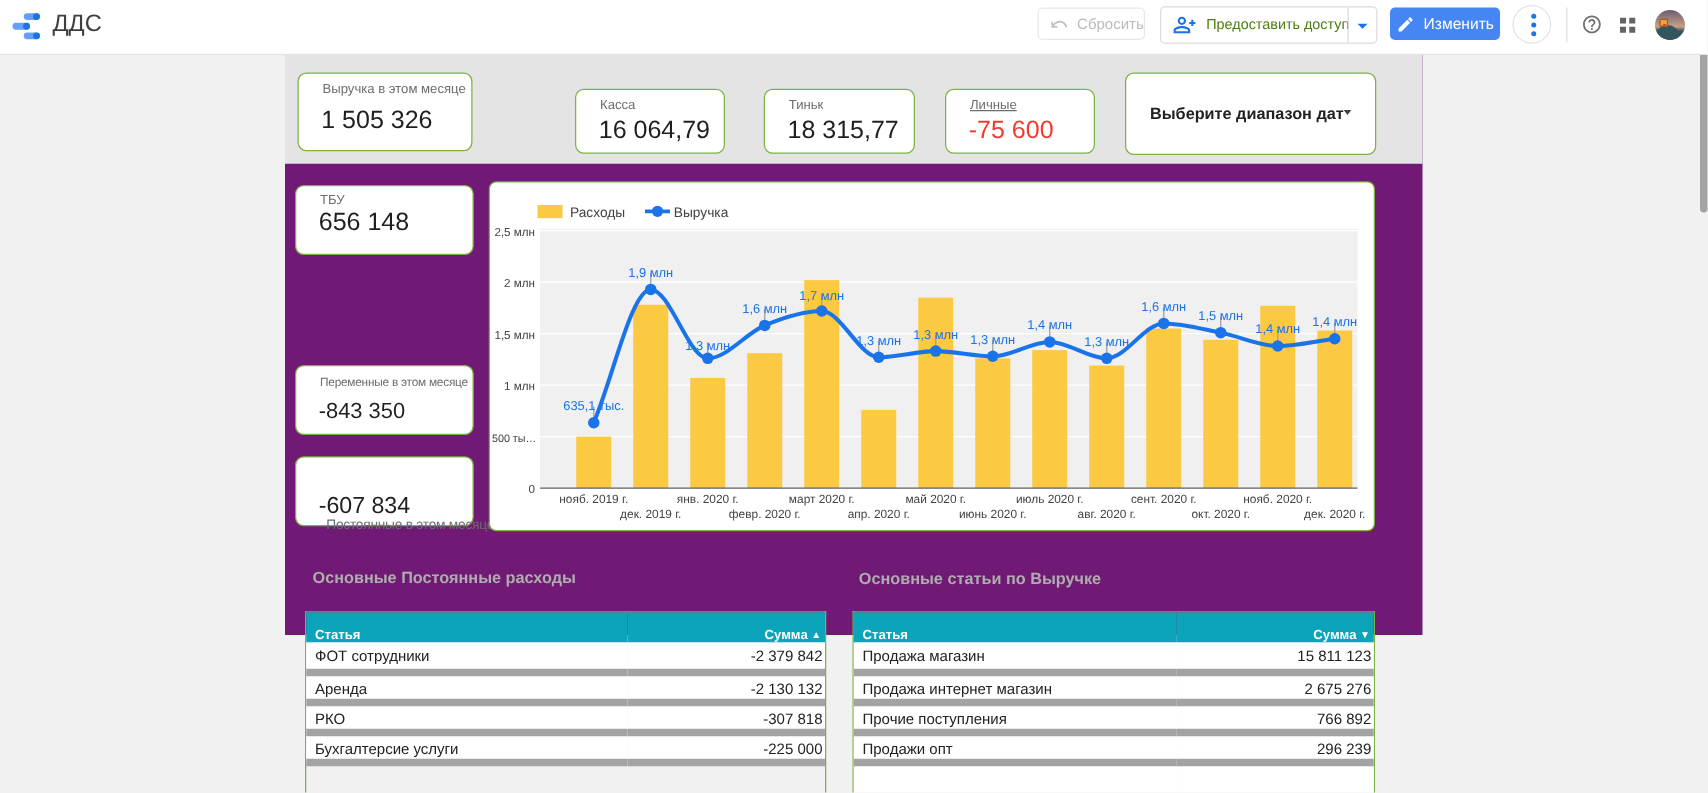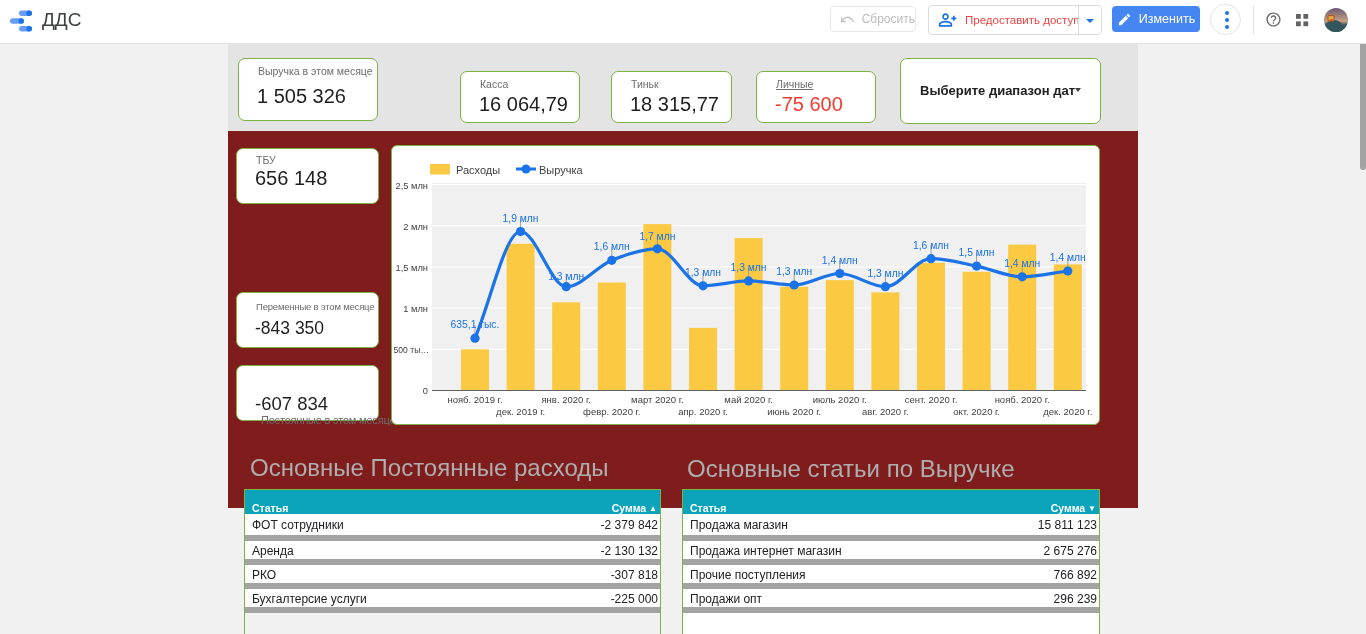--- a/index.html
+++ b/index.html
@@ -1,24 +1,24 @@
 <!DOCTYPE html>
 <html><head>
 <meta charset="utf-8">
 <style>
 * { margin:0; padding:0; box-sizing:border-box; }
 html,body { width:1366px; height:634px; overflow:hidden; background:#f1f1f1; font-family:"Liberation Sans", sans-serif; }
 #header { position:absolute; left:0; top:0; width:1366px; height:44px; background:#fff; border-bottom:1px solid #e4e4e4; z-index:5; }
 #title { position:absolute; left:42px; top:9px; font-size:19px; color:#3c4043; }
-#canvas { position:absolute; left:228px; top:44px; width:910px; height:464px; background:#7f1d1d; }
+#canvas { position:absolute; left:228px; top:44px; width:910px; height:464px; background:#701a75; }
 #band { position:absolute; left:0; top:0; width:910px; height:87px; background:#e4e4e4; }
 .card { position:absolute; background:#fff; border:1px solid #7cb342; border-radius:7px; }
 .clabel { position:absolute; left:19px; font-size:10.5px; color:#6d6d6d; white-space:nowrap; }
 .cvalue { position:absolute; left:18px; font-size:20px; color:#1f1f1f; white-space:nowrap; }
-.sect-title { position:absolute; font-size:24px; font-weight:normal; color:#aeaeae; white-space:nowrap; }
+.sect-title { position:absolute; font-size:13px; font-weight:bold; color:#aeaeae; white-space:nowrap; }
 table.gds { border-collapse:collapse; width:100%; table-layout:fixed; }
 table.gds th { background:#0ba4bb; color:#fff; font-size:10.5px; font-weight:bold; text-align:left; height:17px; padding:12px 3px 0 7px; }
 table.gds td { font-size:12px; color:#202124; border-bottom:6px solid #a3a3a3; height:24px; padding:1px 2px 0 7px; background:#fff; }
 table.gds .num { text-align:right; }
 .tablewrap { position:absolute; border-left:1px solid #7cb342; border-right:1px solid #7cb342; border-top:1px solid #7cb342; }
 .hbtn { position:absolute; display:flex; align-items:center; border-radius:4px; white-space:nowrap; }
 </style>
 </head>
 <body>
 
@@ -235,21 +235,21 @@
   <div id="title">ДДС</div>
 
   <div class="hbtn" style="left:830px; top:6px; width:86px; height:26px; border:1px solid #e8e8e8; color:#bcbcbc;">
     <svg width="17" height="17" viewBox="0 0 24 24" style="margin-left:8px;" fill="none" stroke="#c0c0c0" stroke-width="2">
       <path d="M4 9 L4 15 L10 15" fill="none"></path>
       <path d="M4.5 14.5 C7 9.5 12 7.5 16 9.5 C18.5 10.8 20 13 20.5 15.5" fill="none"></path>
     </svg>
     <span style="margin-left:6px; font-size:12px;">Сбросить</span>
   </div>
 
-  <div class="hbtn" style="left:928px; top:5px; width:174px; height:30px; border:1px solid #dadce0; color:#ef4444;">
+  <div class="hbtn" style="left:928px; top:5px; width:174px; height:30px; border:1px solid #dadce0; color:#4d7c0f;">
     <svg width="20" height="20" viewBox="0 0 24 24" style="margin-left:9px;" fill="#1a73e8">
       <path d="M9 12c2.21 0 4-1.79 4-4s-1.79-4-4-4-4 1.79-4 4 1.79 4 4 4zm0-6c1.1 0 2 .9 2 2s-.9 2-2 2-2-.9-2-2 .9-2 2-2zm0 7c-2.67 0-8 1.34-8 4v3h16v-3c0-2.66-5.33-4-8-4zm6 5H3v-.99C3.2 16.29 6.3 15 9 15s5.8 1.29 6 2v1zM22 9h-2V7h-2v2h-2v2h2v2h2v-2h2z"></path>
     </svg>
     <span style="margin-left:7px; font-size:11.5px;">Предоставить доступ</span>
     <div style="position:absolute; right:22px; top:0; width:1px; height:28px; background:#dadce0;"></div>
     <div style="position:absolute; right:7px; top:13px; width:0; height:0; border-left:4px solid transparent; border-right:4px solid transparent; border-top:4px solid #1a73e8;"></div>
   </div>
 
   <div class="hbtn" style="left:1112px; top:6px; width:88px; height:26px; background:#4586f3; color:#fff; justify-content:center;">
     <svg width="15" height="15" viewBox="0 0 24 24" fill="#fff">

